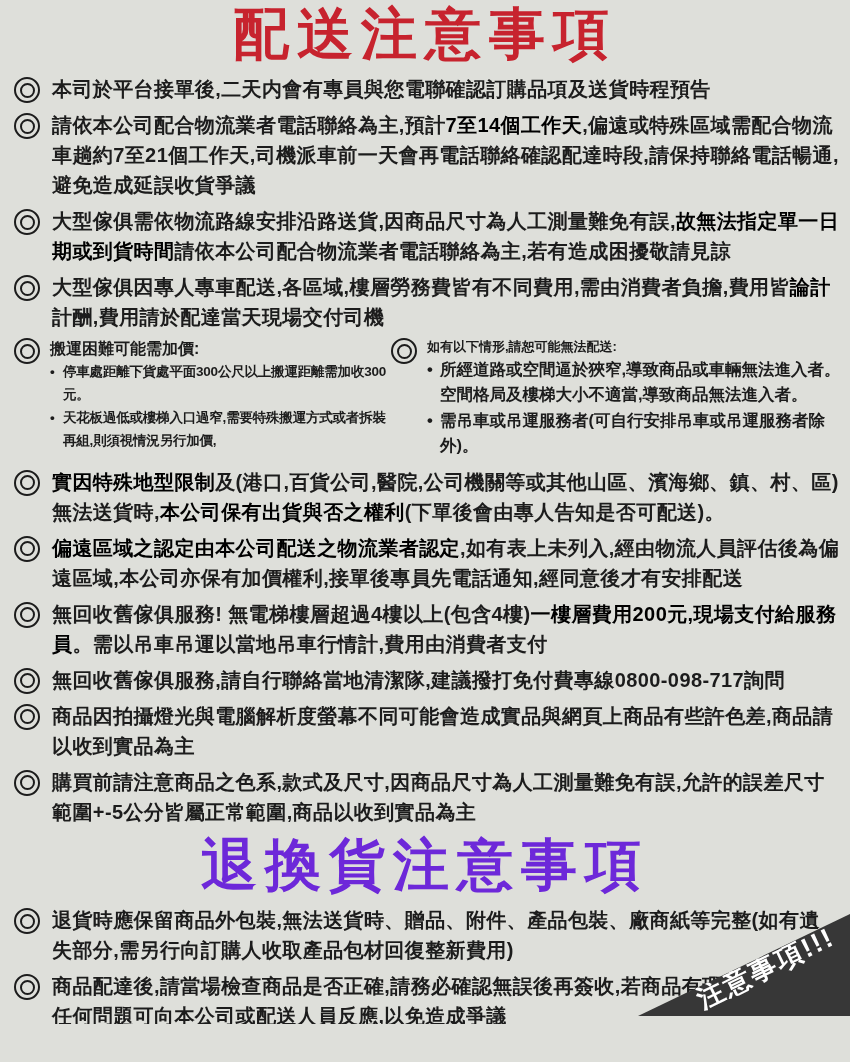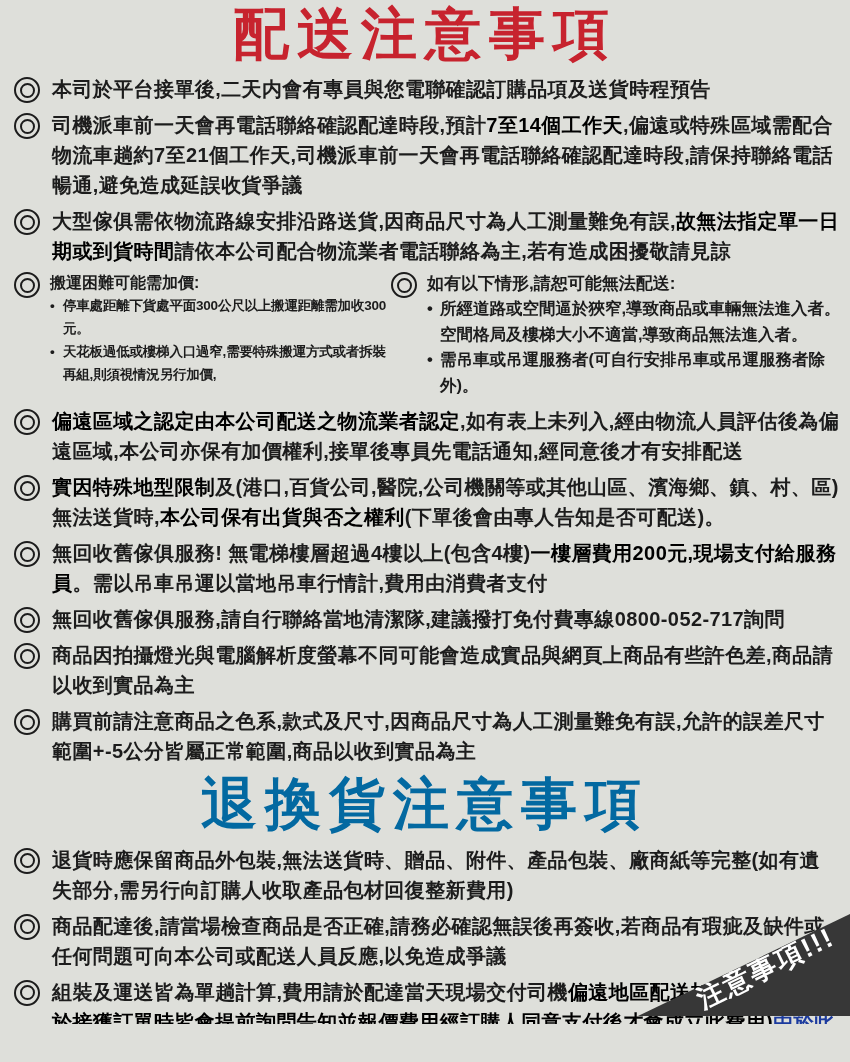--- a/index.html
+++ b/index.html
@@ -14,21 +14,21 @@
 
   .big-title{
     margin:2px 0 8px 0;
     text-align:center;
     font-size:56px;
     font-weight:bold;
     letter-spacing:8px;
     line-height:1.15;
   }
   .big-title.red{color:#c7232e;}
-  .big-title.blue{color:#0369a1;}
+  .big-title.blue{color:#6d28d9;}
 
   .item{
     display:flex;align-items:flex-start;
     padding:0 10px 0 14px;
     margin-bottom:6px;
   }
   .bullet{flex:0 0 30px;margin-right:8px;margin-top:3px;}
   .circle-outer{
     width:22px;height:22px;
     border:2px solid #1c1c1c;border-radius:50%;
@@ -45,21 +45,21 @@
   .seg-blue{color:#1b3a9e;}
 
   
   .special-row{display:flex;align-items:flex-start;margin-bottom:8px;}
   .special-col{display:flex;align-items:flex-start;}
   .special-col.left{flex:0 0 46%;padding-left:14px;box-sizing:border-box;}
   .special-col.right{flex:1;padding-right:6px;}
   .special-col .bullet{flex:0 0 30px;margin-right:6px;margin-top:0;}
   .sub-block{flex:1;}
   .sub-heading{font-size:16px;font-weight:bold;line-height:1.4;}
-  .sub-heading.lg{font-size:17px;}
+  .sub-heading.lg{font-size:13px;}
   .sub-line{display:flex;font-weight:bold;}
   .sub-line .marker{flex:0 0 13px;text-align:left;}
   .left .sub-line{font-size:13.5px;line-height:1.7;letter-spacing:-0.2px;}
   .right .sub-line{font-size:16.5px;line-height:1.55;}
 
   .returns-section{margin-top:6px;}
 
   
   .corner-ribbon{
     position:absolute;right:0;bottom:8px;
@@ -89,32 +89,40 @@
       </span>
     <div class="item-text"><span class="seg-black">本司於平台接單後,二天内會有專員與您電聯確認訂購品項及送貨時程預告</span></div>
   </div>
 
   <div class="item">
     <span class="bullet">
         <span class="circle-outer">
           <span class="circle-inner"></span>
         </span>
       </span>
-    <div class="item-text"><span class="seg-black">司機派車前一天會再電話聯絡確認配達時段,預計</span><span class="seg-red">7至14個工作天</span><span class="seg-black">,偏遠或特殊區域需配合物流車趟約7至21個工作天,司機派車前一天會再電話聯絡確認配達時段,請保持聯絡電話暢通,避免造成延誤收貨爭議</span></div>
+    <div class="item-text"><span class="seg-black">請依本公司配合物流業者電話聯絡為主,預計</span><span class="seg-red">7至14個工作天</span><span class="seg-black">,偏遠或特殊區域需配合物流車趟約7至21個工作天,司機派車前一天會再電話聯絡確認配達時段,請保持聯絡電話暢通,避免造成延誤收貨爭議</span></div>
   </div>
 
   <div class="item">
     <span class="bullet">
         <span class="circle-outer">
           <span class="circle-inner"></span>
         </span>
       </span>
     <div class="item-text"><span class="seg-black">大型傢俱需依物流路線安排沿路送貨,因商品尺寸為人工測量難免有誤,</span><span class="seg-red">故無法指定單一日期或到貨時間</span><span class="seg-black">請依本公司配合物流業者電話聯絡為主,若有造成困擾敬請見諒</span></div>
   </div>
 
+  <div class="item">
+    <span class="bullet">
+        <span class="circle-outer">
+          <span class="circle-inner"></span>
+        </span>
+      </span>
+    <div class="item-text"><span class="seg-black">大型傢俱因專人專車配送,各區域,樓層勞務費皆有不同費用,需由消費者負擔,費用皆</span><span class="seg-red">論計</span><span class="seg-black">計酬,費用請於配達當天現場交付司機</span></div>
+  </div>
 
   <div class="special-row">
     <div class="special-col left">
       <span class="bullet">
           <span class="circle-outer">
             <span class="circle-inner"></span>
           </span>
         </span>
       <div class="sub-block">
         <div class="sub-heading">搬運困難可能需加價:</div>
@@ -151,48 +159,48 @@
       </div>
     </div>
   </div>
 
   <div class="item">
     <span class="bullet">
         <span class="circle-outer">
           <span class="circle-inner"></span>
         </span>
       </span>
+    <div class="item-text"><span class="seg-red">實因特殊地型限制</span><span class="seg-black">及(港口,百貨公司,醫院,公司機關等或其他山區、濱海鄉、鎮、村、區)無法送貨時,</span><span class="seg-red">本公司保有出貨與否之權利</span><span class="seg-black">(下單後會由專人告知是否可配送)。</span></div>
+  </div>
+
+  <div class="item">
+    <span class="bullet">
+        <span class="circle-outer">
+          <span class="circle-inner"></span>
+        </span>
+      </span>
     <div class="item-text"><span class="seg-red">偏遠區域之認定由本公司配送之物流業者認定</span><span class="seg-black">,如有表上未列入,經由物流人員評估後為偏遠區域,本公司亦保有加價權利,接單後專員先電話通知,經同意後才有安排配送</span></div>
   </div>
 
   <div class="item">
     <span class="bullet">
         <span class="circle-outer">
           <span class="circle-inner"></span>
         </span>
       </span>
-    <div class="item-text"><span class="seg-red">實因特殊地型限制</span><span class="seg-black">及(港口,百貨公司,醫院,公司機關等或其他山區、濱海鄉、鎮、村、區)無法送貨時,</span><span class="seg-red">本公司保有出貨與否之權利</span><span class="seg-black">(下單後會由專人告知是否可配送)。</span></div>
-  </div>
-
-  <div class="item">
-    <span class="bullet">
-        <span class="circle-outer">
-          <span class="circle-inner"></span>
-        </span>
-      </span>
     <div class="item-text"><span class="seg-black">無回收舊傢俱服務! 無電梯樓層超過4樓以上(包含4樓)</span><span class="seg-red">一樓層費用200元,現場支付給服務員</span><span class="seg-black">。需以吊車吊運以當地吊車行情計,費用由消費者支付</span></div>
   </div>
 
   <div class="item">
     <span class="bullet">
         <span class="circle-outer">
           <span class="circle-inner"></span>
         </span>
       </span>
-    <div class="item-text"><span class="seg-black">無回收舊傢俱服務,請自行聯絡當地清潔隊,建議撥打免付費專線0800-052-717詢問</span></div>
+    <div class="item-text"><span class="seg-black">無回收舊傢俱服務,請自行聯絡當地清潔隊,建議撥打免付費專線0800-098-717詢問</span></div>
   </div>
 
   <div class="item">
     <span class="bullet">
         <span class="circle-outer">
           <span class="circle-inner"></span>
         </span>
       </span>
     <div class="item-text"><span class="seg-black">商品因拍攝燈光與電腦解析度螢幕不同可能會造成實品與網頁上商品有些許色差,商品請以收到實品為主</span></div>
   </div>

